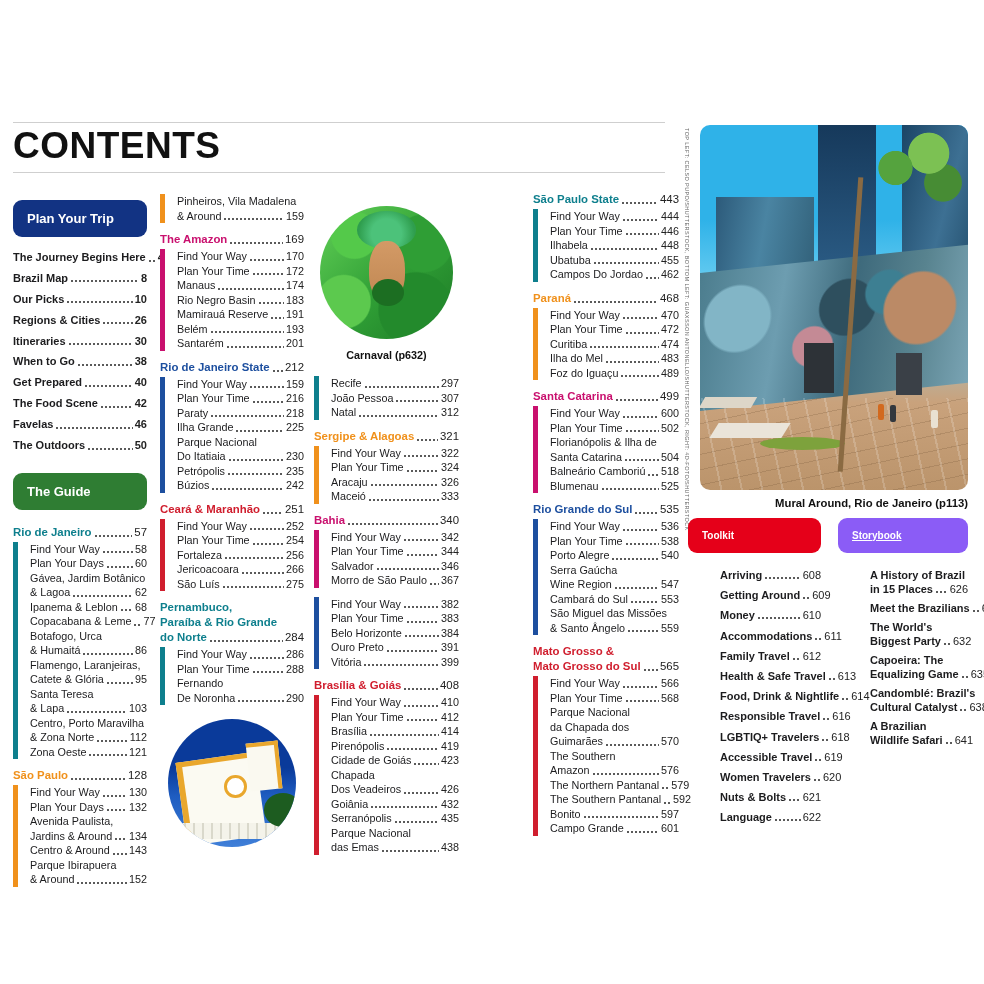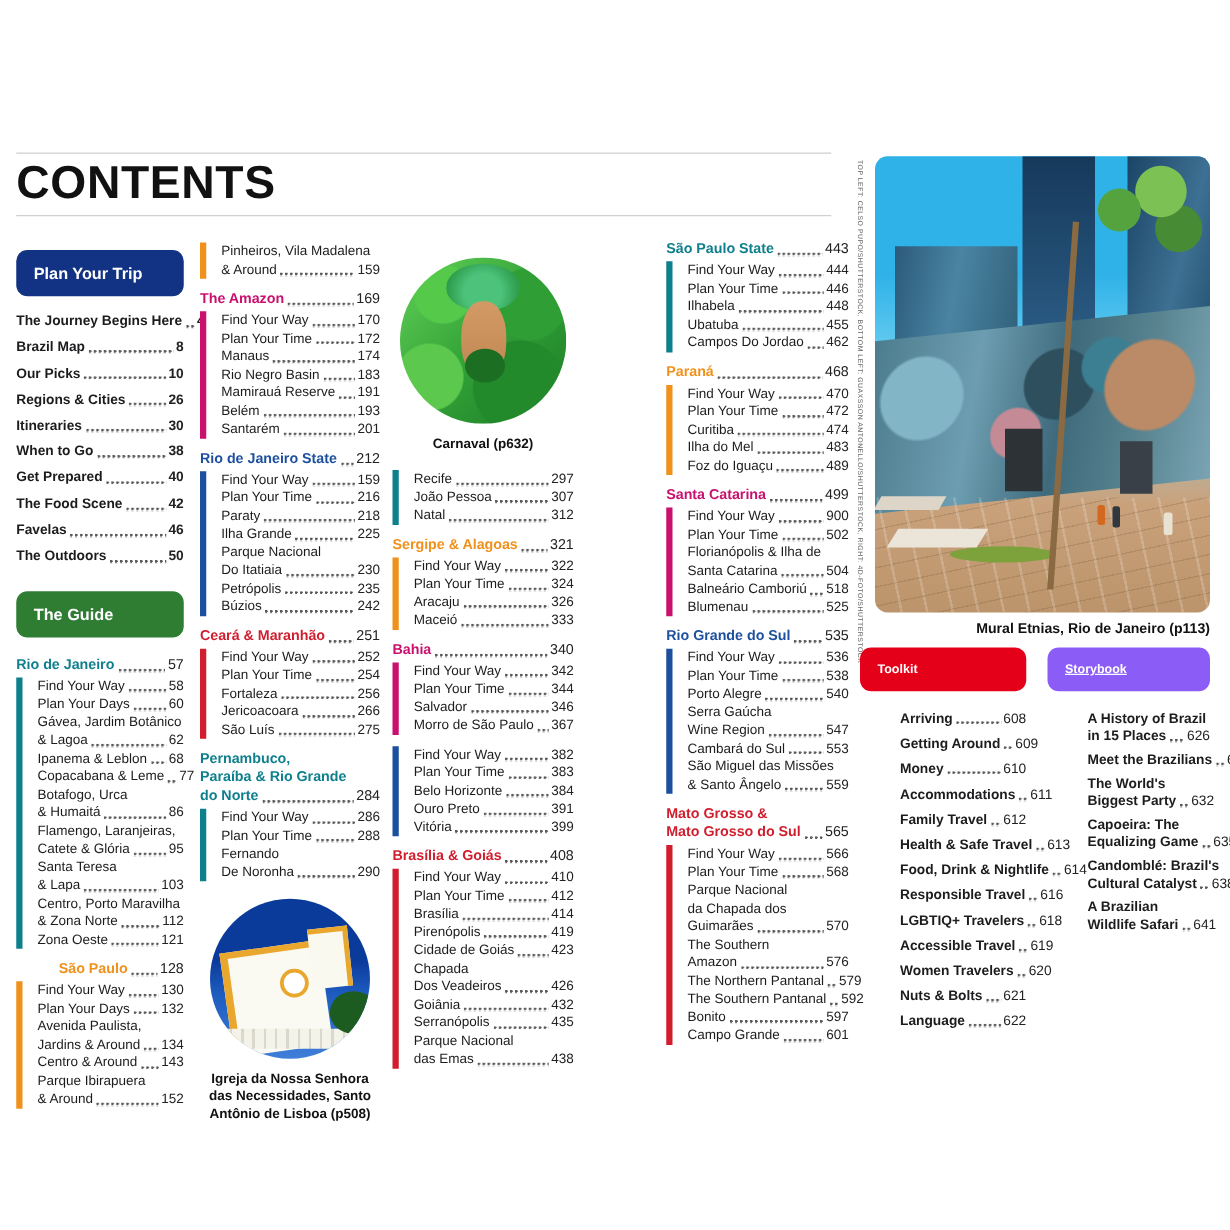--- a/index.html
+++ b/index.html
@@ -292,21 +292,21 @@
           <div class="entry">
             <div class="row">
               <span class="lbl">Zona Oeste</span>
               <span class="dots"></span>
               <span class="pg">121</span>
             </div>
           </div>
         </div>
       </div>
       <div class="section">
-        <div class="heading" style="color: rgb(240, 145, 28); margin-left: 34px;">
+        <div class="heading" style="color: rgb(240, 145, 28);">
           <div class="row">
             <span class="lbl">São Paulo</span>
             <span class="dots"></span>
             <span class="pg">128</span>
           </div>
         </div>
         <div class="sec-items" style="border-left-color: rgb(240, 145, 28);">
           <div class="entry">
             <div class="row">
               <span class="lbl">Find Your Way</span>
@@ -577,25 +577,20 @@
         </div>
       </div>
       <div class="imgblock">
         <div class="circle church">
           <div class="ch-facade"></div>
           <div class="ch-tower"></div>
           <div class="ch-window"></div>
           <div class="ch-rail"></div>
           <div class="ch-bush"></div>
         </div>
-        <div class="cap">
-          <div>Igreja da Nossa Senhora</div>
-          <div>das Necessidades, Santo</div>
-          <div>Antônio de Lisboa (p508)</div>
-        </div>
       </div>
     </div>
   <div id="col3" class="toc-col">
       <div class="imgblock">
         <div class="circle carnaval">
           <div class="c-head"></div>
           <div class="c-skin"></div>
           <div class="c-bodice"></div>
         </div>
         <div class="cap">
@@ -924,21 +919,21 @@
             <span class="lbl">Santa Catarina</span>
             <span class="dots"></span>
             <span class="pg">499</span>
           </div>
         </div>
         <div class="sec-items" style="border-left-color: rgb(201, 16, 110);">
           <div class="entry">
             <div class="row">
               <span class="lbl">Find Your Way</span>
               <span class="dots"></span>
-              <span class="pg">900</span>
+              <span class="pg">600</span>
             </div>
           </div>
           <div class="entry">
             <div class="row">
               <span class="lbl">Plan Your Time</span>
               <span class="dots"></span>
               <span class="pg">502</span>
             </div>
           </div>
           <div class="entry">
@@ -1118,21 +1113,21 @@
     <div class="kiosk2"></div>
     <div class="bench1"></div>
     <div class="bench2"></div>
     <div class="person p1"></div>
     <div class="person p2"></div>
     <div class="person p3"></div>
     <div class="foliage"></div>
     <div class="trunk"></div>
   </div>
   <div id="photo-credit">TOP LEFT: CELSO PUPO/SHUTTERSTOCK, BOTTOM LEFT: GUAXSSON ANTONELLO/SHUTTERSTOCK, RIGHT: 4D-FOTO/SHUTTERSTOCK</div>
-  <div id="photo-caption">Mural Etnias, Rio de Janeiro (p113)</div>
+  <div id="photo-caption">Mural Around, Rio de Janeiro (p113)</div>
 
   <div id="toolkit">
     <div class="tk-badge" id="toolkit-badge" style="background: rgb(229, 0, 25);">Toolkit</div>
     <div class="rlist" id="toolkit-items">
         <div class="entry">
           <div class="row">
             <span class="lbl">Arriving</span>
             <span class="dots"></span>
             <span class="pg">608</span>
           </div>

